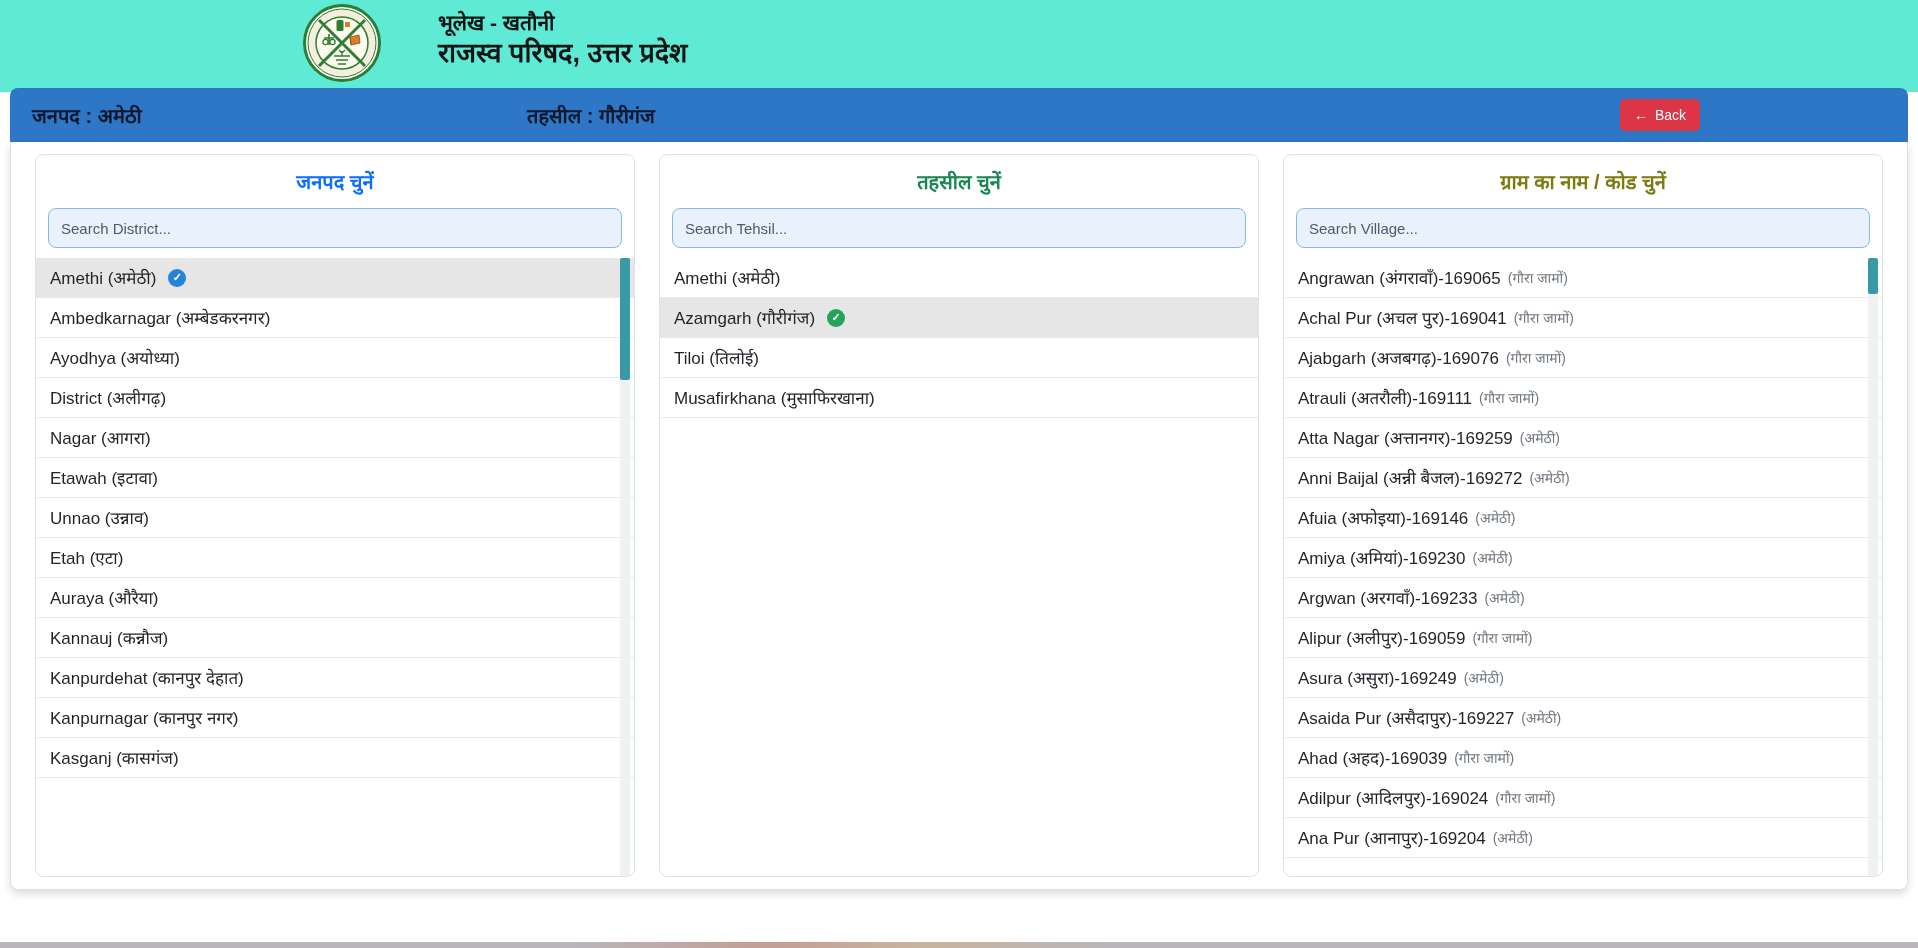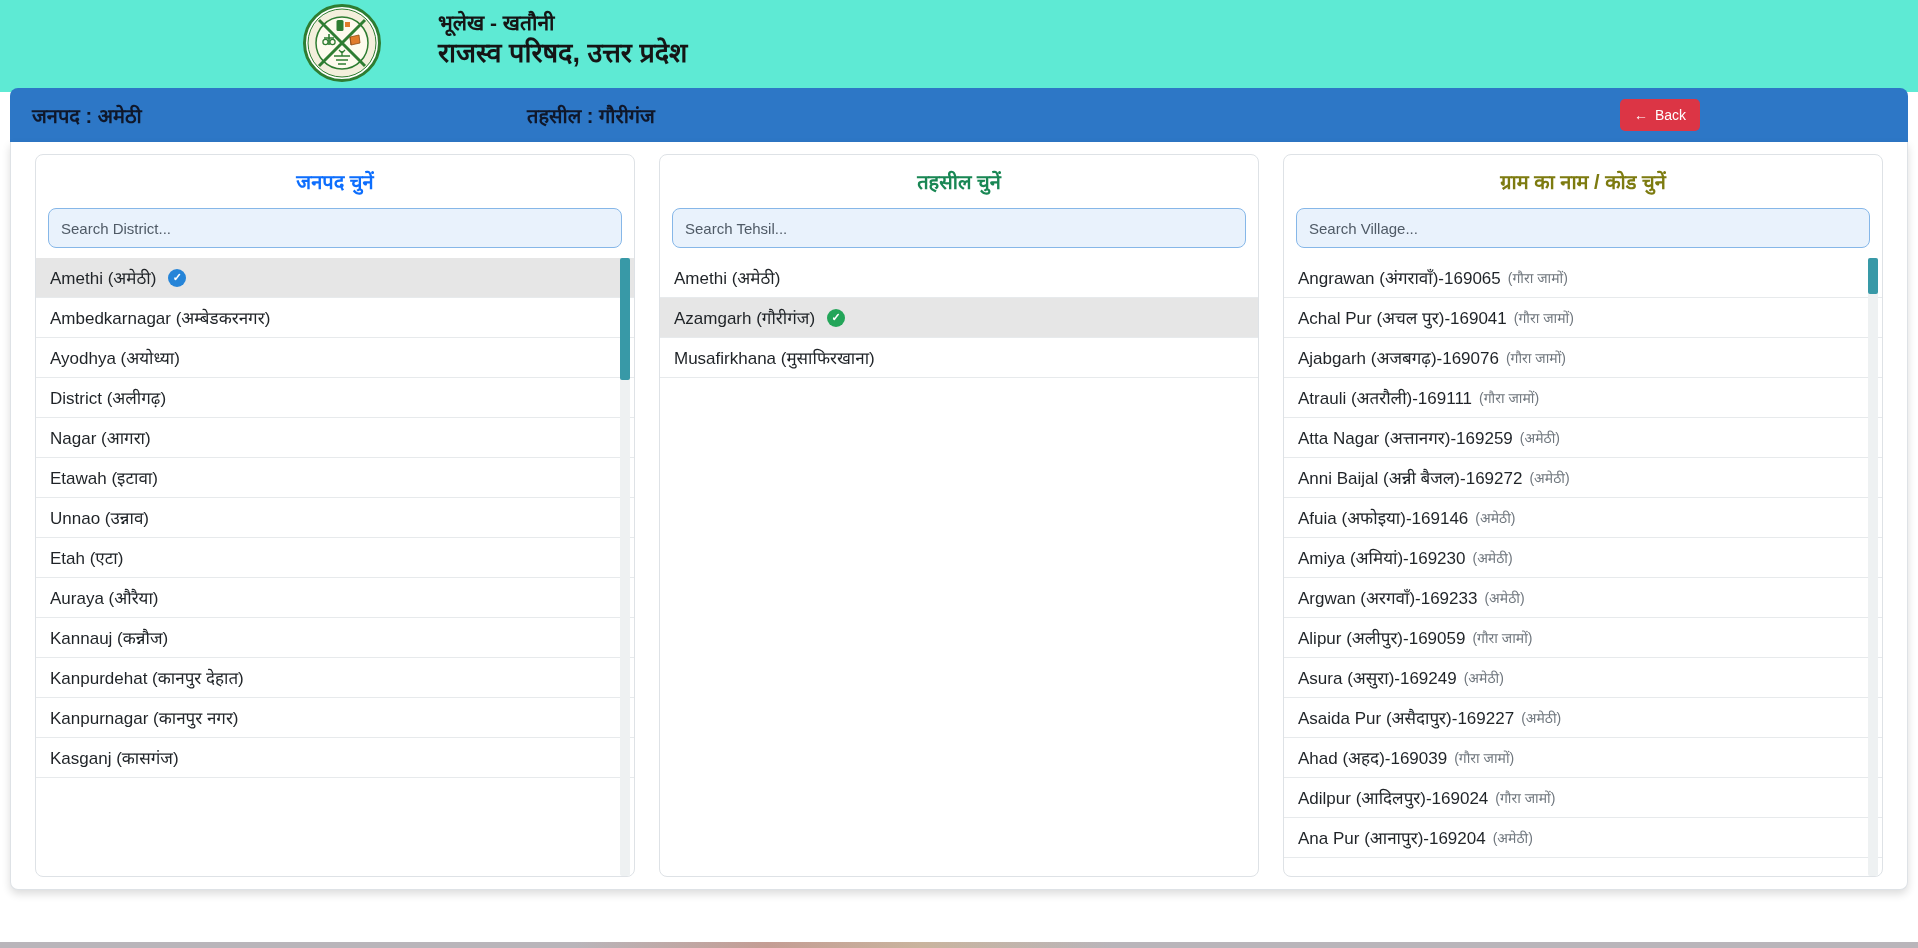--- a/index.html
+++ b/index.html
@@ -186,20 +186,23 @@
     </div>
     <div class="list">
         <div class="item">
           <span class="item-label">Amethi (अमेठी)</span>
         </div>
         <div class="item selected">
           <span class="item-label">Azamgarh (गौरीगंज)</span>
           <span class="check check-green">✓</span>
         </div>
         <div class="item">
+          <span class="item-label">Tiloi (तिलोई)</span>
+        </div>
+        <div class="item">
           <span class="item-label">Musafirkhana (मुसाफिरखाना)</span>
         </div>
       </div>
   </div>
 
   <div class="card">
     <div class="card-title t-olive">ग्राम का नाम / कोड चुनें</div>
     <div class="search-wrap">
       <input class="search-input" type="text" placeholder="Search Village..." style="">
     </div>

